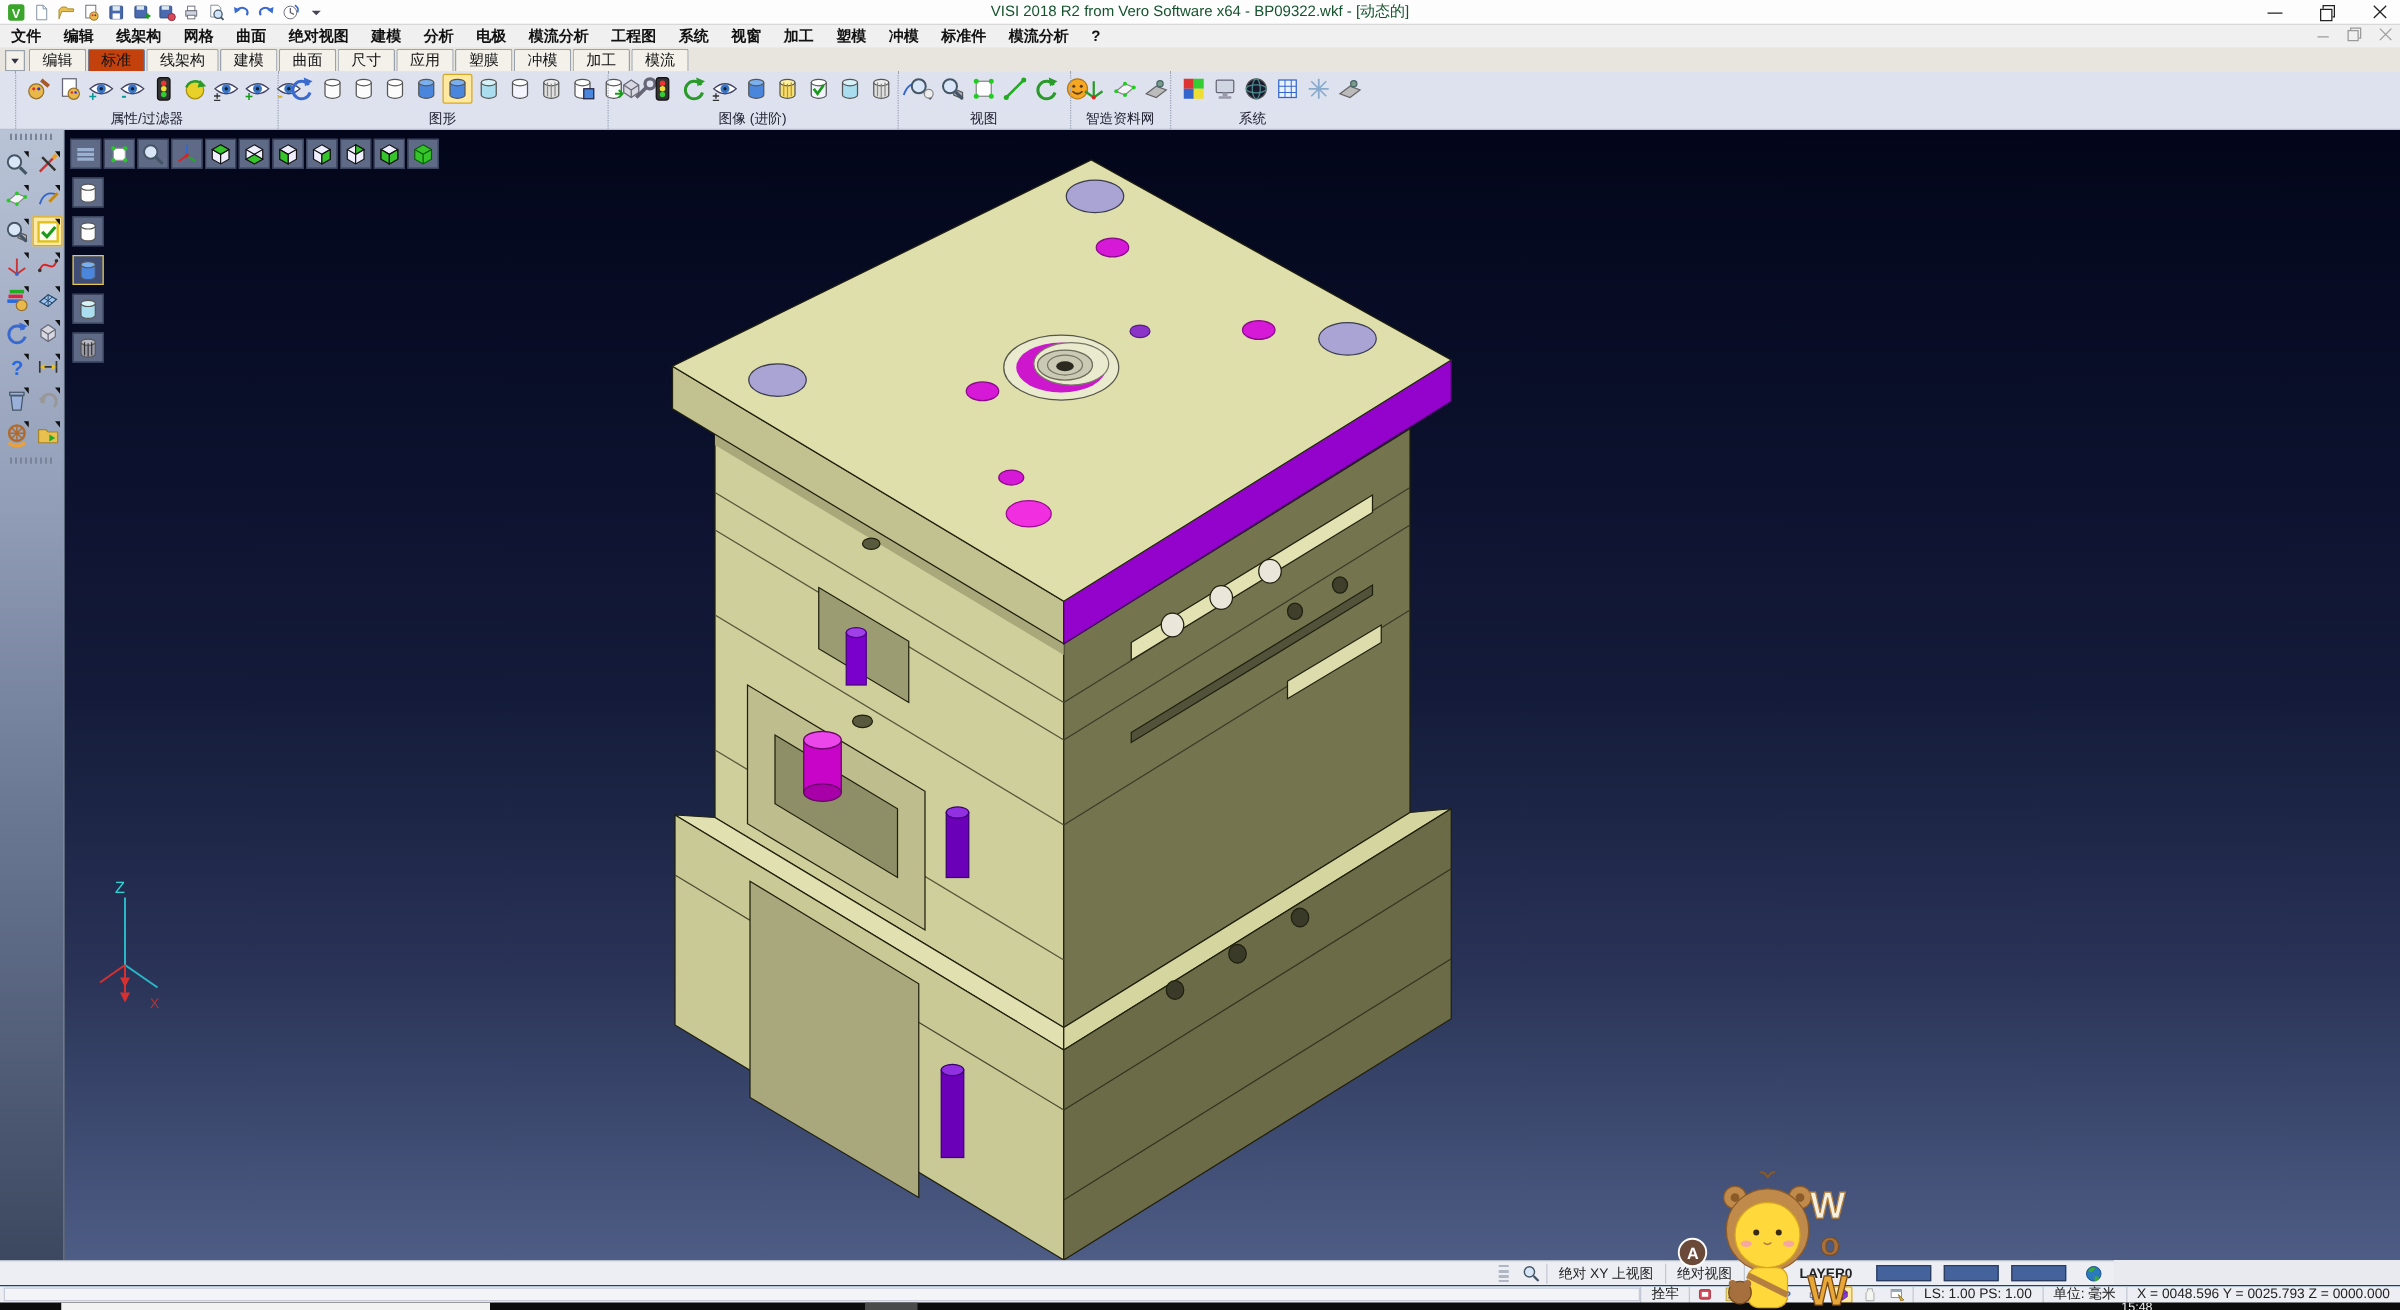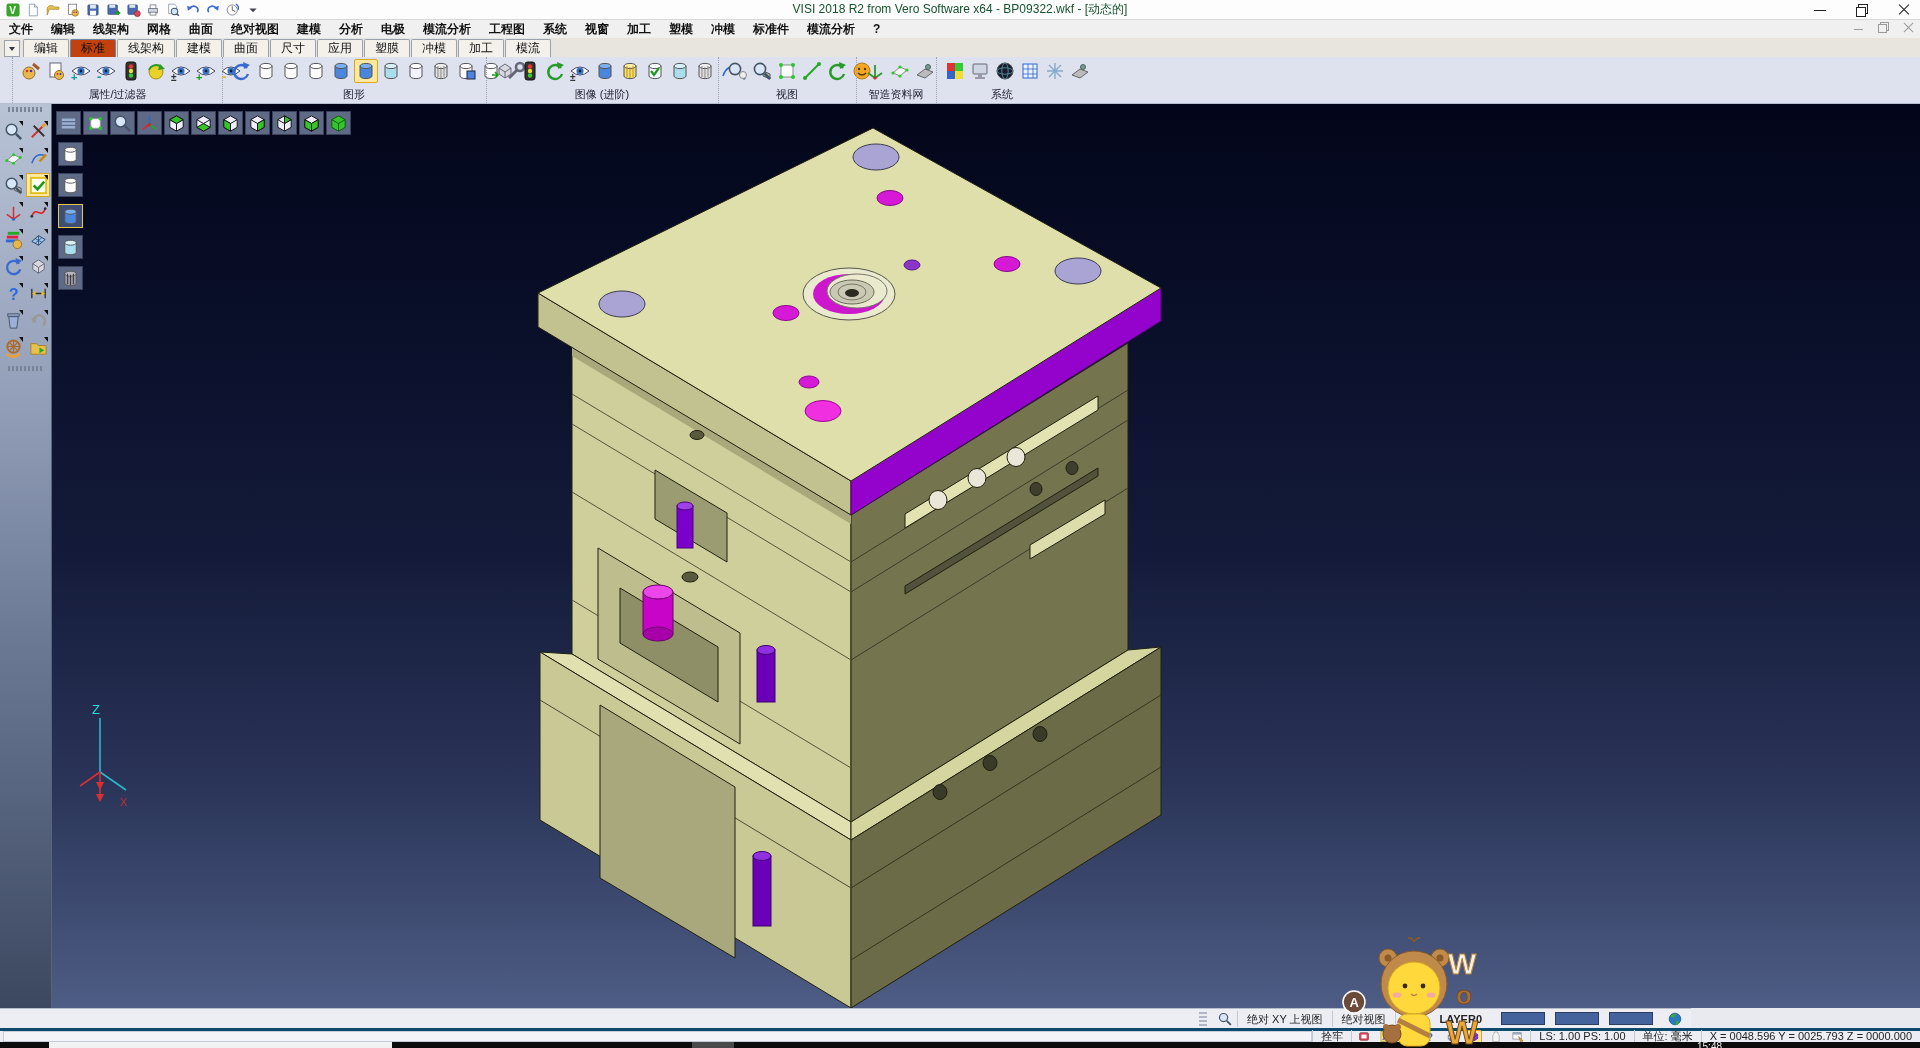--- a/index.html
+++ b/index.html
@@ -73,21 +73,21 @@
   
   .status-a { position:absolute; left:0; top:1008px; width:1691px; height:20px; background:#eceef4; border-top:1px solid #b6bcc8; display:flex; align-items:center; font-size:11px; color:#222; }
   .status-a .spacer { flex:1; }
   .sa-grip { width:8px; height:14px; background:repeating-linear-gradient(0deg,#b0b6c4 0 2px,transparent 2px 4px); margin-right:6px; }
   .sa-cell { padding:0 9px; border-left:1px solid #c2c8d4; height:16px; line-height:16px; white-space:nowrap; }
   .layer-cell { font-weight:bold;padding-left:44px; }
   .swatches { display:flex; gap:10px; padding:0 10px; }
   .swatch { width:44px; height:13px; background:#44639c; border:1px solid #2a3c60; }
   .sa-icon svg { width:16px; height:16px; vertical-align:middle; }
 
-  .status-b { position:absolute; left:0; top:1028px; width:1920px; height:14px; background:#eceef4; border-top:3px solid #0c4a6e; display:flex; align-items:center; font-size:11px; color:#222; }
+  .status-b { position:absolute; left:0; top:1028px; width:1920px; height:14px; background:#eceef4; border-top:1px solid #0c4a6e; display:flex; align-items:center; font-size:11px; color:#222; }
   .sb-empty { flex:1; height:11px; margin-left:3px; border:1px solid #c8ccd8; background:#f2f4f8; }
   .sb-cell { padding:0 8px; border-left:1px solid #c2c8d4; height:14px; line-height:13px; white-space:nowrap; }
   .sb-icons { display:flex; align-items:center; border-left:1px solid #c2c8d4; padding:0 4px; gap:6px; }
   .sb-icons .ticon { width:16px; height:14px; } .sb-icons .ticon svg { width:15px; height:15px; }
 
   .taskstrip { position:absolute; left:0; top:1042px; width:1920px; height:6px; background:#0c0c0c; overflow:hidden; }
   .ts-box { position:absolute; left:49px; top:0; width:343px; height:6px; background:#f2f2f2; }
   .ts-seg { position:absolute; left:692px; top:0; width:42px; height:6px; background:#4a4a4a; }
   .ts-clock { position:absolute; left:1697px; top:0; color:#eee; font-size:10px; line-height:10px; }
 

